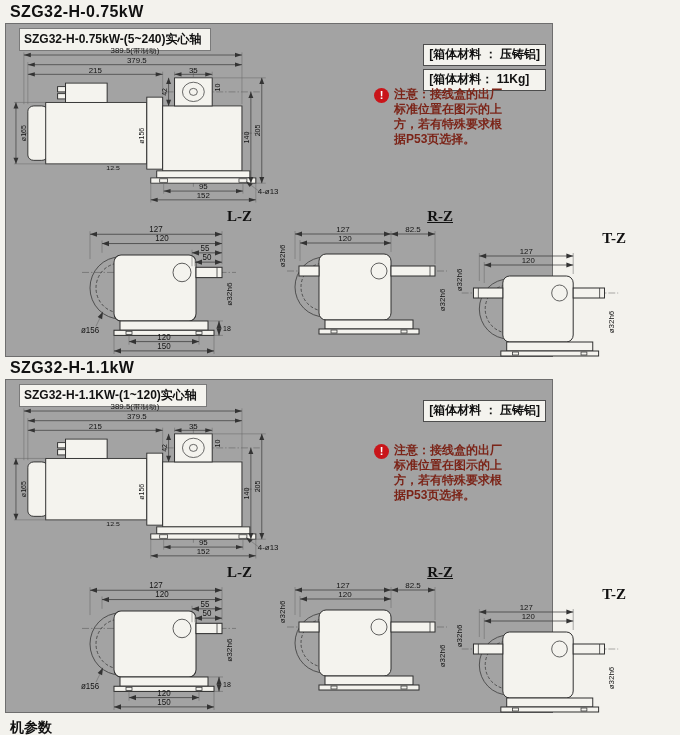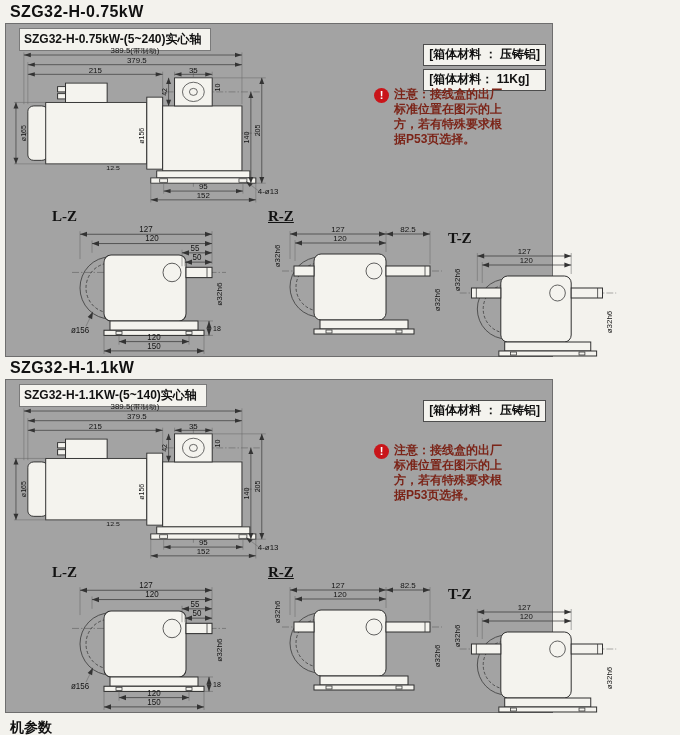--- a/index.html
+++ b/index.html
@@ -53,21 +53,21 @@
     background:#c9151a; color:#fff;
     font-size:11px; font-weight:bold; line-height:15px; text-align:center;
     margin-top:1px;
   }
   .warn-text {
     font-size:12px; font-weight:bold; line-height:15px;
     color:#7b2418;
   }
   .side-view { position:absolute; left:6px; top:24px; }
   .views { position:absolute; left:0; top:184px; width:100%; height:148px; }
-  .view { position:absolute; text-align:left; }
+  .view { position:absolute; text-align:right; }
   .view-lz { left:46px;  width:200px; }
   .view-rz { left:262px; width:185px;text-decoration:underline; }
   .view-tz { left:442px; width:178px;margin-top:22px; }
   .view-label {
     font-family:"Liberation Serif", serif;
     font-size:15px; font-weight:bold; margin-bottom:1px;
   }
   .footer {
     font-size:14px; font-weight:bold;
     margin:6px 0 0 10px;
@@ -338,21 +338,21 @@
       </div>
 
     </div>
   </div>
 </section>
 
 <section class="section section2">
   <div class="heading">SZG32-H-1.1kW</div>
   <div class="panel">
 
-    <div class="panel-title">SZG32-H-1.1KW-(5~140)实心轴</div>
+    <div class="panel-title">SZG32-H-1.1KW-(1~120)实心轴</div>
 
     <div class="info-boxes">
       <div class="info-box">[箱体材料 ： 压铸铝]</div>
     </div>
 
     <div class="warning">
       <span class="warn-icon">!</span>
       <div class="warn-text">
         <div>注意：接线盒的出厂</div>
         <div>标准位置在图示的上</div>

